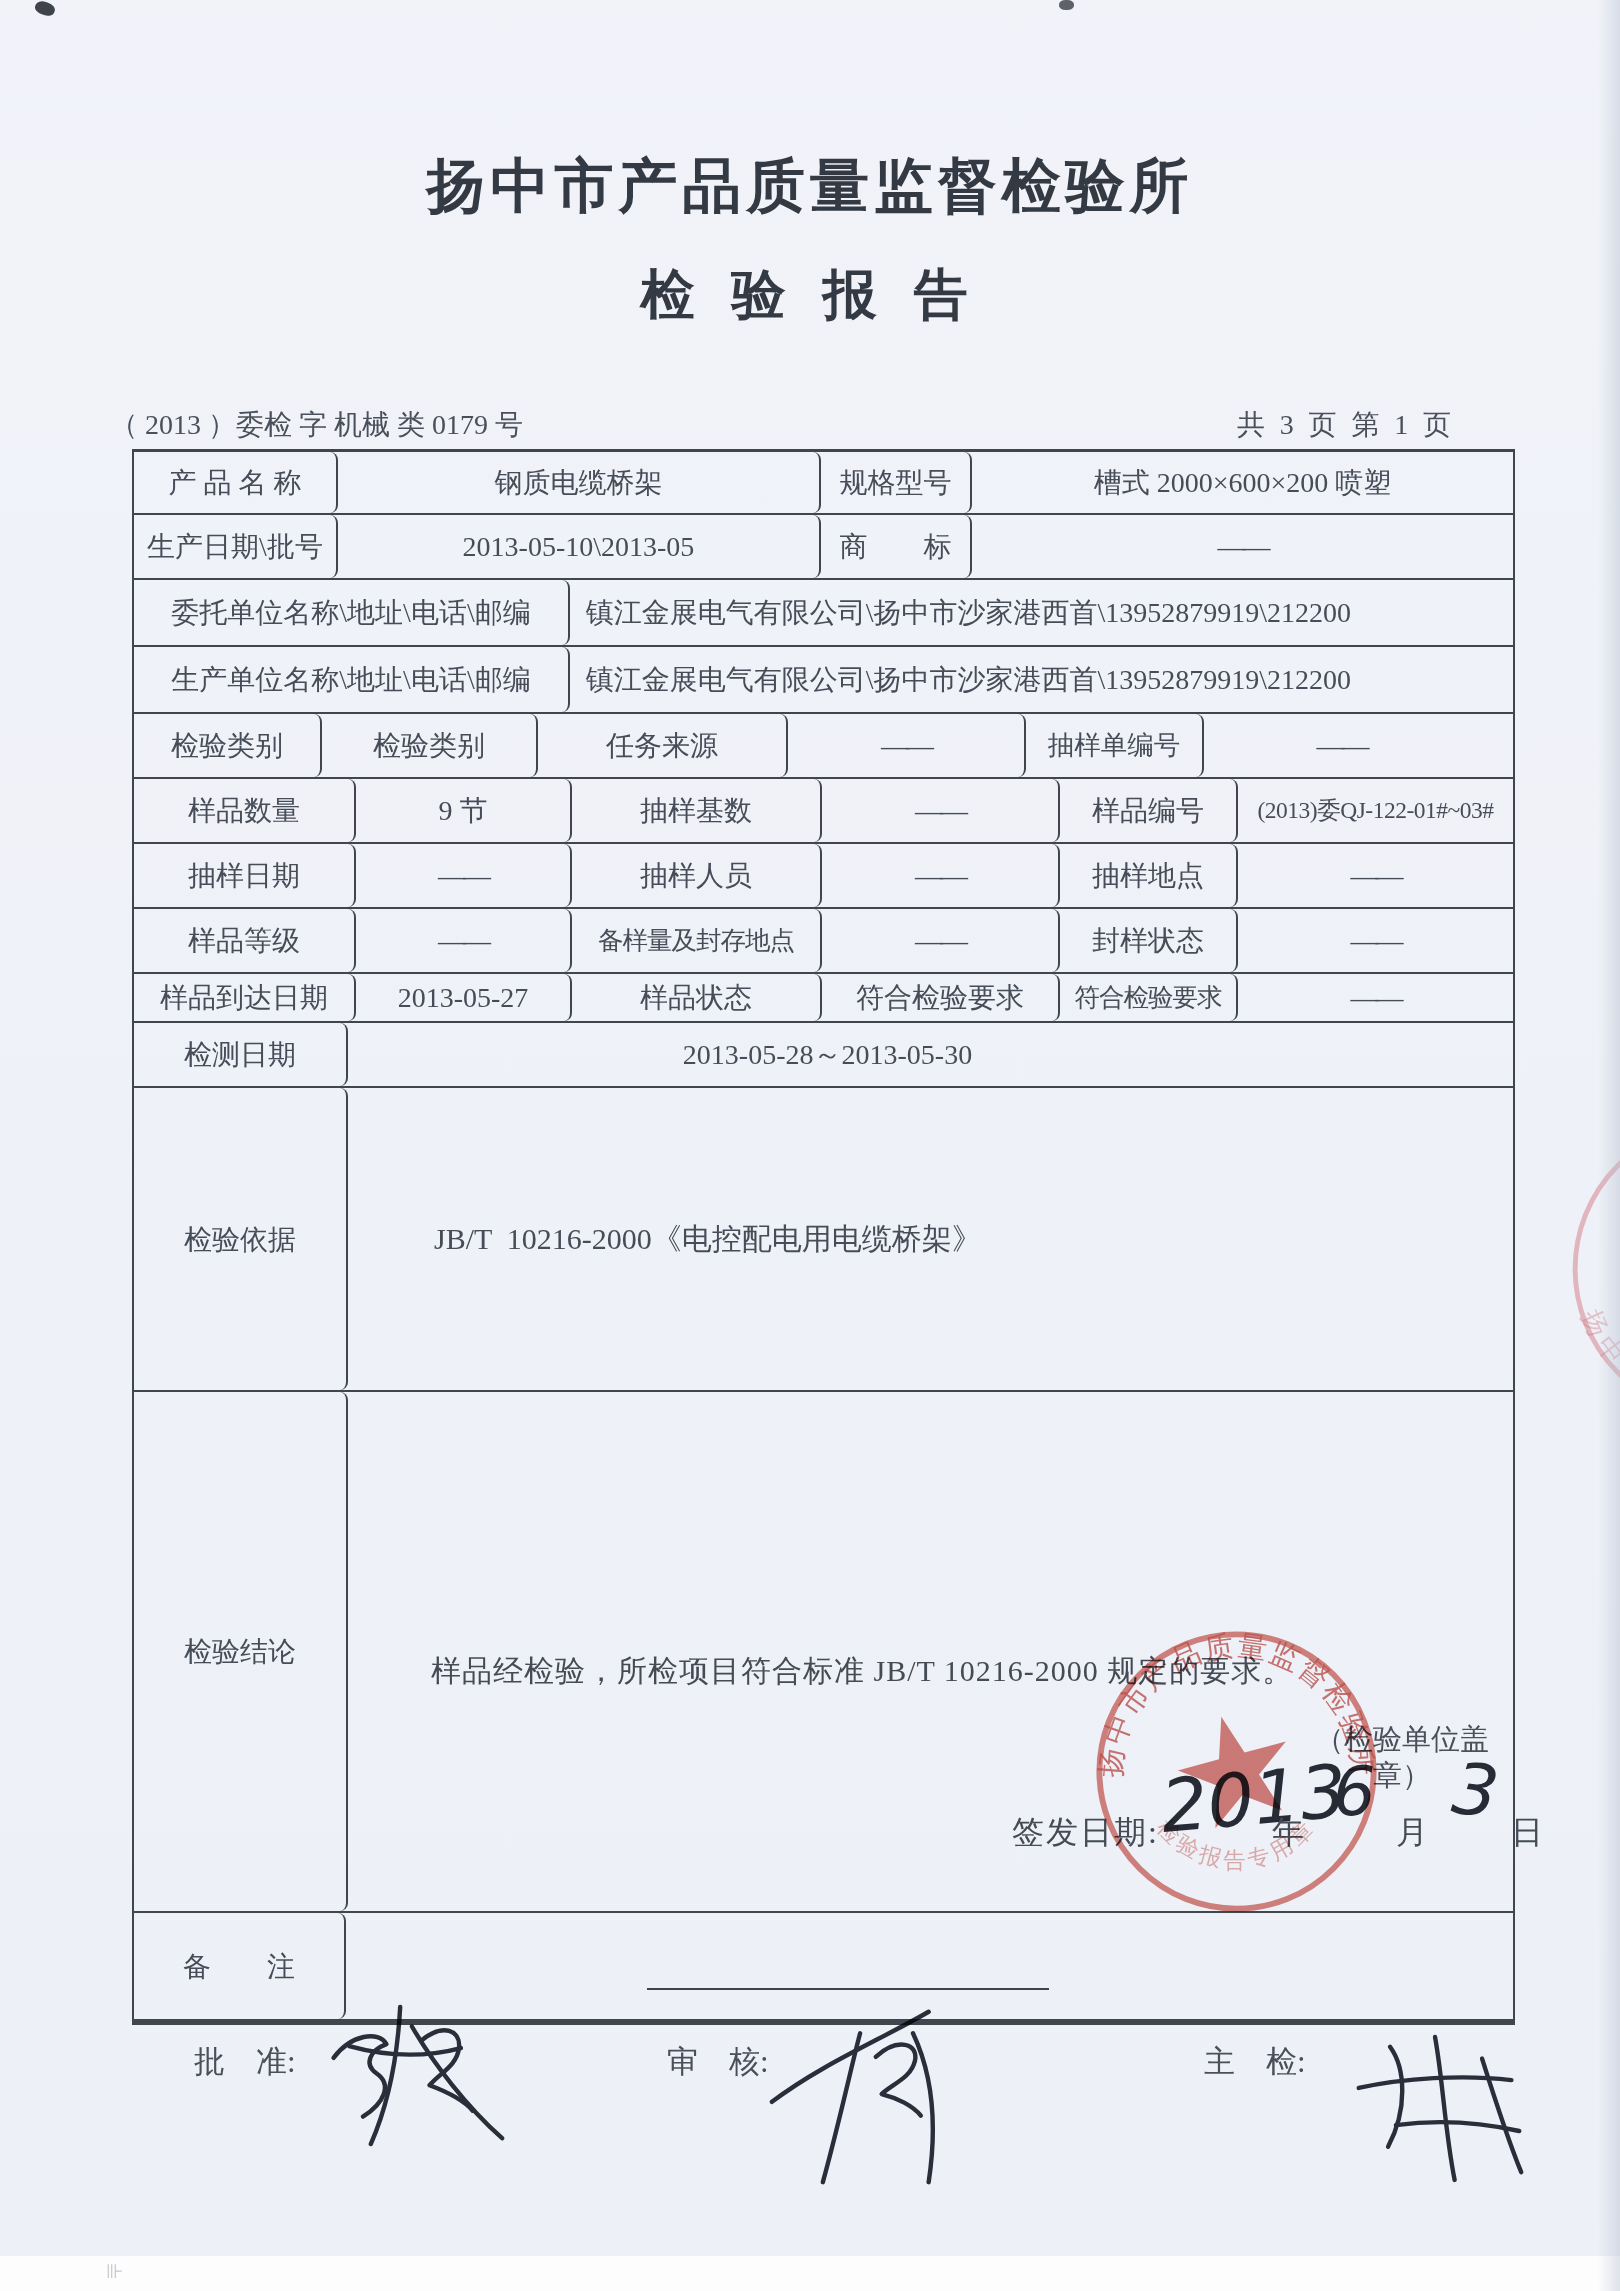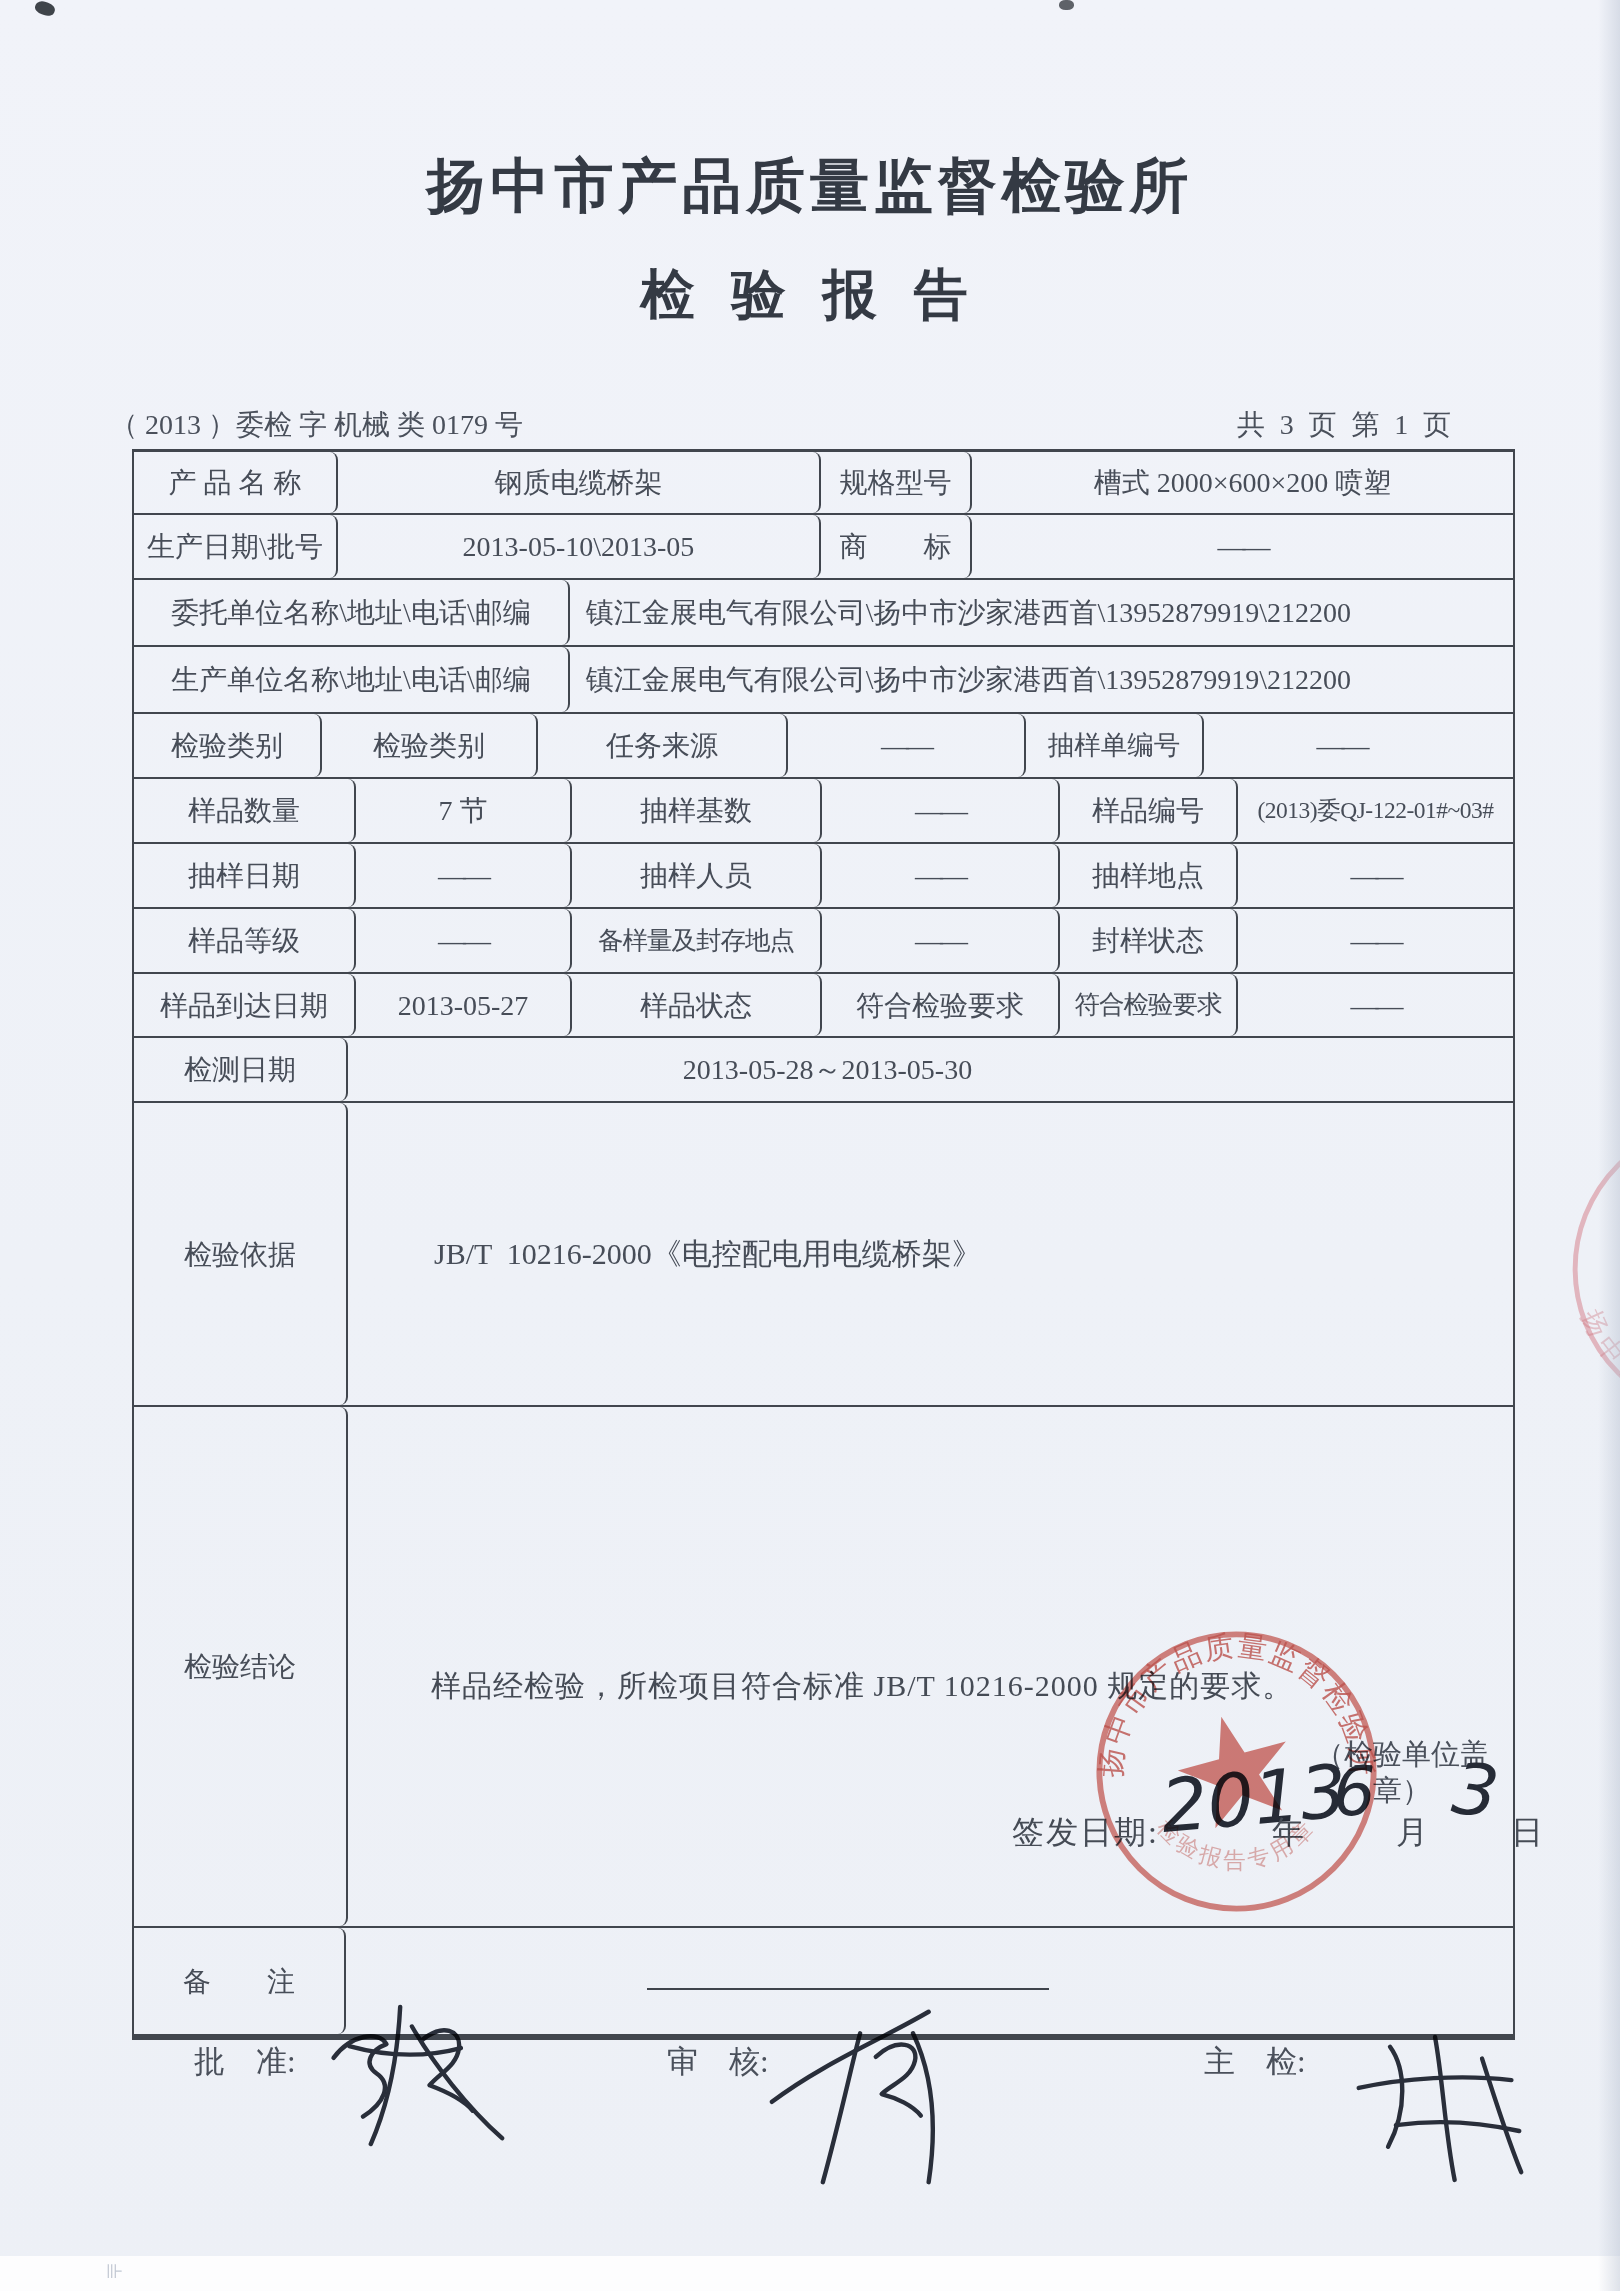--- a/index.html
+++ b/index.html
@@ -104,21 +104,21 @@
       <div class="td" style="width:188px">检验类别</div>
       <div class="td" style="width:216px">检验类别</div>
       <div class="td" style="width:250px">任务来源</div>
       <div class="td dashcell" style="width:238px">——</div>
       <div class="td" style="width:178px;font-size:26.5px">抽样单编号</div>
       <div class="td dashcell" style="width:275px">——</div>
     </div>
 
     <div class="tr" style="height:65px">
       <div class="td" style="width:222px">样品数量</div>
-      <div class="td" style="width:216px">7 节</div>
+      <div class="td" style="width:216px">9 节</div>
       <div class="td" style="width:250px">抽样基数</div>
       <div class="td dashcell" style="width:238px">——</div>
       <div class="td" style="width:178px">样品编号</div>
       <div class="td small" style="width:275px">(2013)委QJ-122-01#~03#</div>
     </div>
 
     <div class="tr" style="height:65px">
       <div class="td" style="width:222px">抽样日期</div>
       <div class="td dashcell" style="width:216px">——</div>
       <div class="td" style="width:250px">抽样人员</div>
@@ -129,21 +129,21 @@
 
     <div class="tr" style="height:65px">
       <div class="td" style="width:222px">样品等级</div>
       <div class="td dashcell" style="width:216px">——</div>
       <div class="td" style="width:250px;font-size:25.5px;letter-spacing:-1px">备样量及封存地点</div>
       <div class="td dashcell" style="width:238px">——</div>
       <div class="td" style="width:178px">封样状态</div>
       <div class="td dashcell" style="width:275px">——</div>
     </div>
 
-    <div class="tr" style="height:64px">
+    <div class="tr" style="height:49px">
       <div class="td" style="width:222px">样品到达日期</div>
       <div class="td" style="width:216px">2013-05-27</div>
       <div class="td" style="width:250px">样品状态</div>
       <div class="td" style="width:238px">符合检验要求</div>
       <div class="td" style="width:178px;font-size:25.5px;letter-spacing:-1px">符合检验要求</div>
       <div class="td dashcell" style="width:275px">——</div>
     </div>
 
     <div class="tr" style="height:65px">
       <div class="td" style="width:214px">检测日期</div>

